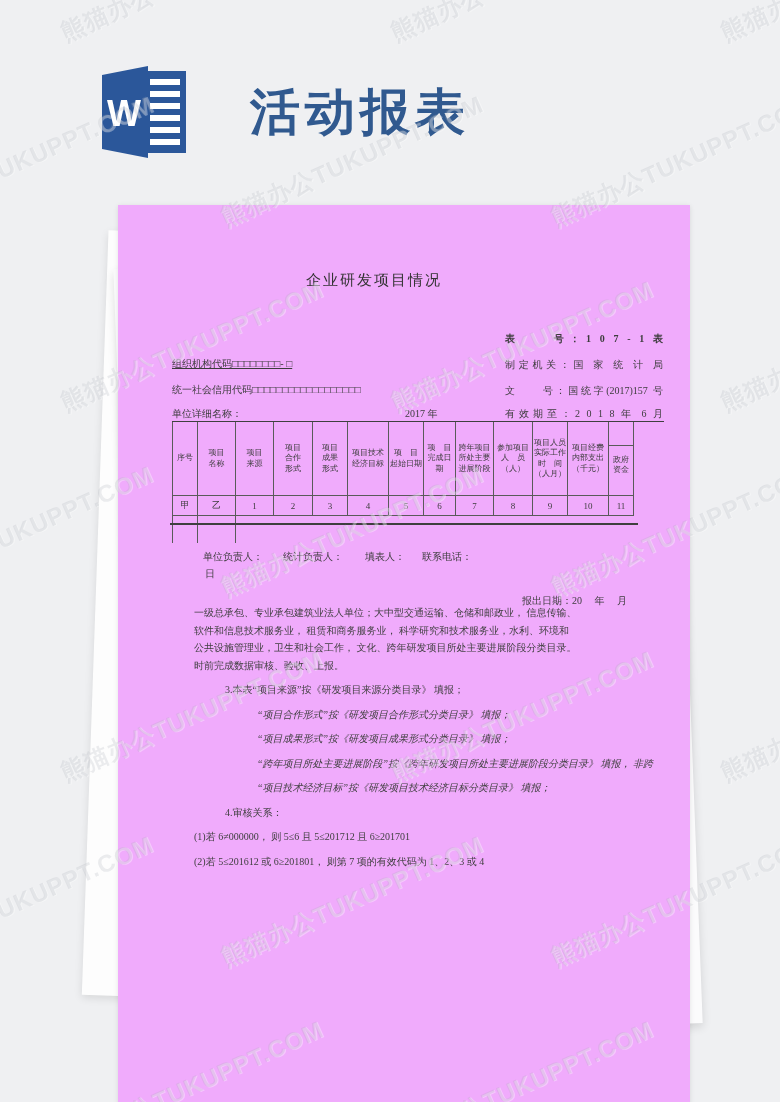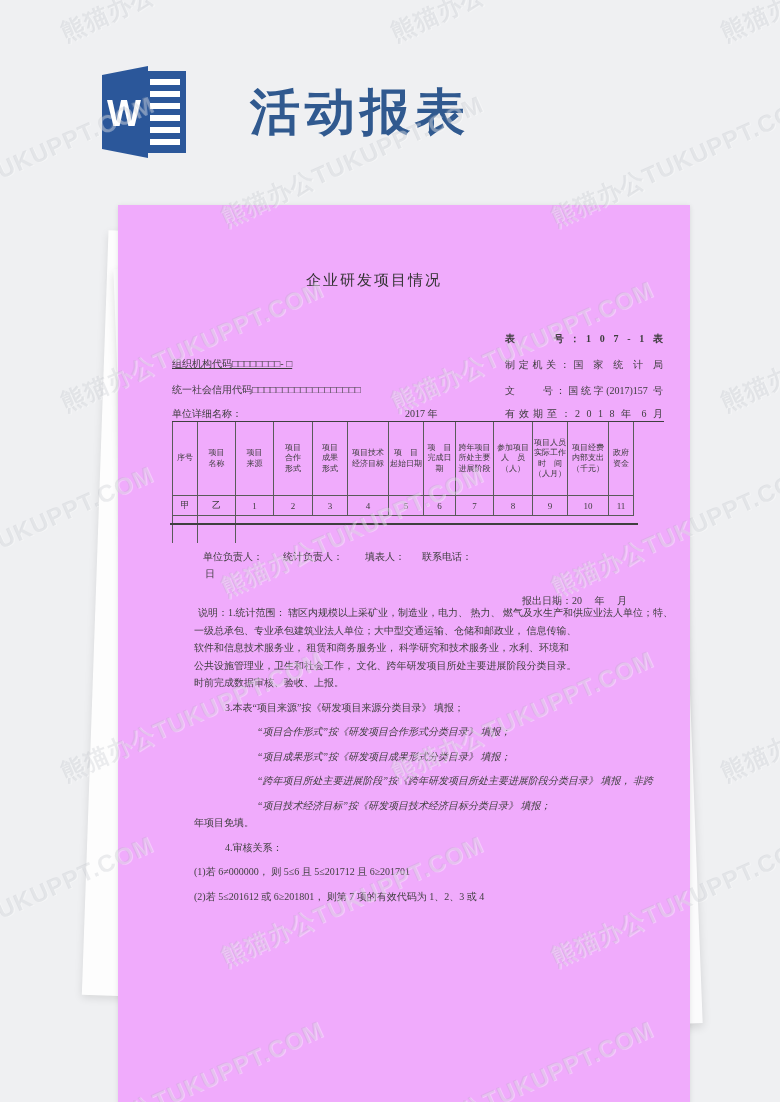--- a/index.html
+++ b/index.html
@@ -62,21 +62,21 @@
   }
   .tbl th, .tbl td {
     border:1px solid #5a5a5a; padding:0; font-weight:normal;
     text-align:center; vertical-align:middle;
   }
   .tbl tr.hdr th { height:52px; font-size:8px; line-height:10.5px; white-space:pre-line; border-top:none; }
   .tbl tr.code-row td { height:20px; font-size:9px; }
   .tbl tr.empty-row td { border:none; height:27px; }
   .tbl tr.empty-row td.e0 { border-left:1px solid #5a5a5a; border-right:1px solid #5a5a5a; }
   .tbl tr.empty-row td.e1 { border-right:1px solid #5a5a5a; }
-  .gov-wrap { display:flex; flex-direction:row; height:52px; }
+  .gov-wrap { display:flex; flex-direction:column; height:52px; }
   .gov-spacer { height:13px; border-bottom:1px solid #5a5a5a; }
   .gov-label { flex:1; display:flex; align-items:center; justify-content:center; white-space:pre-line; font-size:8px; line-height:10.5px; }
 
   .signer { position:absolute; top:345px; font-size:10px; white-space:nowrap; }
   .s0{left:85px;} .s1{left:165px;font-family:Liberation Mono, monospace;} .s2{left:247px;} .s3{left:304px;} .s4{left:404px;margin-top:44px;}
   .s5{left:87px; top:362px;}
 
   .notes { position:absolute; left:0; top:399px; right:0; }
   .note-line { font-size:10px; line-height:17.5px; color:#3f3f3f; white-space:nowrap; }
   .ind0{margin-left:80px;} .ind1{margin-left:107px;} .ind2{margin-left:76px;} .ind3{margin-left:139px;font-style:italic;}
@@ -215,31 +215,29 @@
   <div class="bottom-rule"></div>
 
   <span class="signer s0">单位负责人：</span>
   <span class="signer s1">统计负责人：</span>
   <span class="signer s2">填表人：</span>
   <span class="signer s3">联系电话：</span>
   <span class="signer s4">报出日期：20　 年　 月</span>
   <span class="signer s5">日</span>
 
   <div class="notes">
-      <div class="note-line ind0">说明：1.统计范围： 辖区内规模以上采矿业，制造业，电力、 热力、 燃气及水生产和供应业法人单位；特、</div>
       <div class="note-line ind2">一级总承包、专业承包建筑业法人单位；大中型交通运输、仓储和邮政业， 信息传输、</div>
       <div class="note-line ind2">软件和信息技术服务业， 租赁和商务服务业， 科学研究和技术服务业，水利、环境和</div>
       <div class="note-line ind2">公共设施管理业，卫生和社会工作， 文化、跨年研发项目所处主要进展阶段分类目录。</div>
       <div class="note-line ind2">时前完成数据审核、验收、上报。</div>
       <div class="note-line ind1 gap">3.本表“项目来源”按《研发项目来源分类目录》 填报；</div>
       <div class="note-line ind3 gap">“项目合作形式”按《研发项目合作形式分类目录》 填报；</div>
       <div class="note-line ind3 gap">“项目成果形式”按《研发项目成果形式分类目录》 填报；</div>
       <div class="note-line ind3 gap">“跨年项目所处主要进展阶段”按《跨年研发项目所处主要进展阶段分类目录》 填报， 非跨</div>
       <div class="note-line ind3 gap">“项目技术经济目标”按《研发项目技术经济目标分类目录》 填报；</div>
-      <div class="note-line ind2">年项目免填。</div>
       <div class="note-line ind1 gap">4.审核关系：</div>
       <div class="note-line ind2 gap">(1)若 6≠000000， 则 5≤6 且 5≤201712 且 6≥201701</div>
       <div class="note-line ind2 gap">(2)若 5≤201612 或 6≥201801， 则第 7 项的有效代码为 1、2、3 或 4</div>
     </div>
 </div>
 
 <div class="wm-layer">
     <span class="wm" style="top: -40px; left: 50px;">熊猫办公TUKUPPT.COM</span>
     <span class="wm" style="top: -40px; left: 380px;">熊猫办公TUKUPPT.COM</span>
     <span class="wm" style="top: -40px; left: 710px;">熊猫办公TUKUPPT.COM</span>

